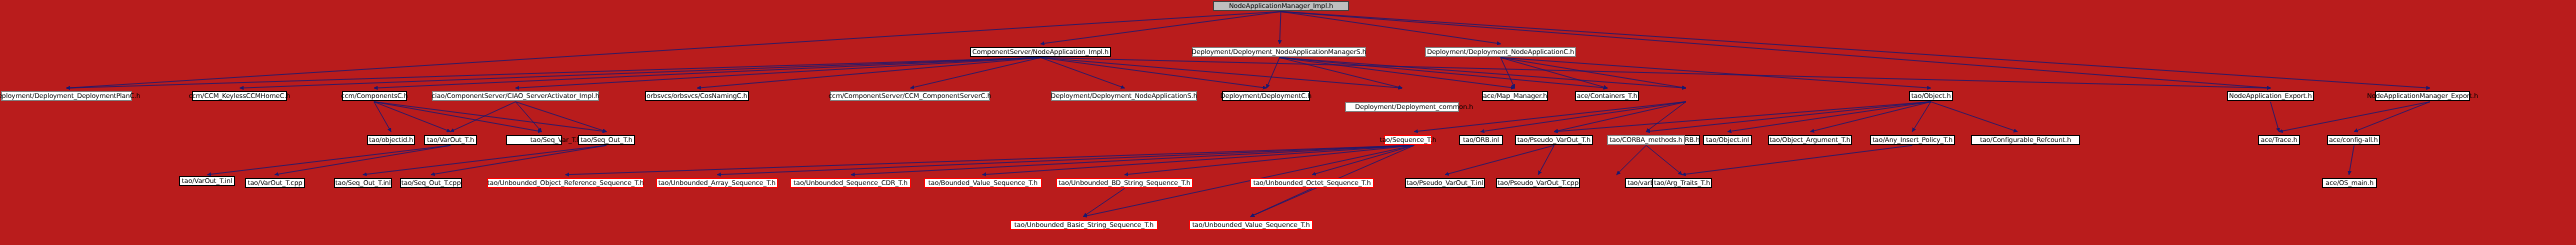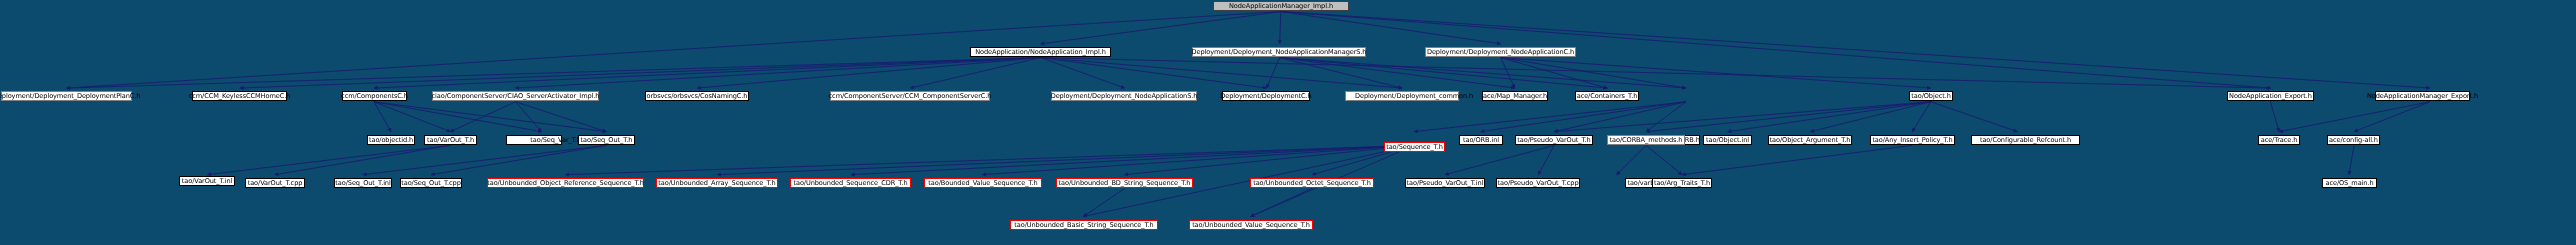--- a/index.html
+++ b/index.html
@@ -1,20 +1,20 @@
 <!DOCTYPE html>
 <html style="font-size:9.6px"><head>
 <meta charset="utf-8">
 <style>
   html,body{margin:0;padding:0;background:#ffffff;}
   #canvas{
     position:relative;
     width:2576px;
     height:246px;
-    background:#0c4a6e;
+    background:#b91c1c;
     overflow:hidden;
     font-family:"DejaVu Sans", sans-serif;
   }
   svg#edges{
     position:absolute;
     left:0; top:0;
     width:2576px;
     height:246px;
     pointer-events:none;
   }
@@ -118,43 +118,43 @@
         <path d="M 3201 243 L 2815.5 292" stroke="#191970" stroke-width="1.4" fill="none" marker-end="url(#arrow)"></path>
         <path d="M 3940.5 243 L 3932 292" stroke="#191970" stroke-width="1.4" fill="none" marker-end="url(#arrow)"></path>
         <path d="M 1882.5 315 L 1813.5 362" stroke="#191970" stroke-width="1.4" fill="none" marker-end="url(#arrow)"></path>
         <path d="M 2196.5 315 L 2093.5 362" stroke="#191970" stroke-width="1.4" fill="none" marker-end="url(#arrow)"></path>
         <path d="M 2367 243 L 1813.5 362" stroke="#191970" stroke-width="1.4" fill="none" marker-end="url(#arrow)"></path>
         <path d="M 2367 243 L 2093.5 362" stroke="#191970" stroke-width="1.4" fill="none" marker-end="url(#arrow)"></path>
       </g>
   </svg>
   <div id="node-layer">
       <div class="node root" style="left: 1213px; top: 1.2px; width: 136px;">NodeApplicationManager_Impl.h</div>
-      <div class="node" style="left: 970px; top: 47px; width: 141px;">NodeApplication/NodeApplication_Impl.h</div>
+      <div class="node" style="left: 970px; top: 47px; width: 141px;">ComponentServer/NodeApplication_Impl.h</div>
       <div class="node grey" style="left: 1192px; top: 47px; width: 174px;">Deployment/Deployment_NodeApplicationManagerS.h</div>
       <div class="node grey" style="left: 1425px; top: 47px; width: 151px;">Deployment/Deployment_NodeApplicationC.h</div>
       <div class="node grey" style="left: 1.2px; top: 91px; width: 131px;">Deployment/Deployment_DeploymentPlanC.h</div>
       <div class="node" style="left: 192px; top: 91px; width: 95px;">ccm/CCM_KeylessCCMHomeC.h</div>
       <div class="node" style="left: 342px; top: 91px; width: 65px;">ccm/ComponentsC.h</div>
       <div class="node grey" style="left: 432px; top: 91px; width: 167px;">ciao/ComponentServer/CIAO_ServerActivator_Impl.h</div>
       <div class="node" style="left: 645px; top: 91px; width: 104px;">orbsvcs/orbsvcs/CosNamingC.h</div>
       <div class="node grey" style="left: 830px; top: 91px; width: 160px; text-align: center;">ccm/ComponentServer/CCM_ComponentServerC.h</div>
       <div class="node grey" style="left: 1051px; top: 91px; width: 146px;">Deployment/Deployment_NodeApplicationS.h</div>
       <div class="node" style="left: 1222px; top: 91px; width: 88px;">Deployment/DeploymentC.h</div>
-      <div class="node grey" style="left: 1345px; top: 91px; width: 114px; padding-left: 26px;">Deployment/Deployment_common.h</div>
+      <div class="node grey" style="left: 1345px; top: 102px; width: 114px; padding-left: 26px;">Deployment/Deployment_common.h</div>
       <div class="node" style="left: 1482px; top: 91px; width: 66px;">ace/Map_Manager.h</div>
       <div class="node" style="left: 1575px; top: 91px; width: 64px;">ace/Containers_T.h</div>
       <div class="node" style="left: 1667px; top: 91px; width: 33px; margin-top: 44px;">tao/ORB.h</div>
       <div class="node" style="left: 1909px; top: 91px; width: 44px;">tao/Object.h</div>
       <div class="node" style="left: 2227px; top: 91px; width: 87px;">NodeApplication_Export.h</div>
       <div class="node" style="left: 2375px; top: 91px; width: 95px;">NodeApplicationManager_Export.h</div>
       <div class="node" style="left: 367px; top: 135px; width: 48px;">tao/objectid.h</div>
       <div class="node" style="left: 424px; top: 135px; width: 53px;">tao/VarOut_T.h</div>
       <div class="node" style="left: 506px; top: 135px; width: 56px; padding-left: 45px;">tao/Seq_Var_T.h</div>
       <div class="node" style="left: 578px; top: 135px; width: 57px;">tao/Seq_Out_T.h</div>
-      <div class="node red" style="left: 1384px; top: 142px; width: 61px;">tao/Sequence_T.h</div>
+      <div class="node red" style="left: 1384px; top: 135px; width: 48px;">tao/Sequence_T.h</div>
       <div class="node" style="left: 1459px; top: 135px; width: 44px;">tao/ORB.inl</div>
       <div class="node" style="left: 1515px; top: 135px; width: 78px;">tao/Pseudo_VarOut_T.h</div>
       <div class="node grey" style="left: 1607px; top: 135px; width: 78px;">tao/CORBA_methods.h</div>
       <div class="node" style="left: 1703px; top: 135px; width: 49px;">tao/Object.inl</div>
       <div class="node" style="left: 1768px; top: 135px; width: 84px;">tao/Object_Argument_T.h</div>
       <div class="node" style="left: 1870px; top: 135px; width: 85px;">tao/Any_Insert_Policy_T.h</div>
       <div class="node" style="left: 1971px; top: 135px; width: 109px;">tao/Configurable_Refcount.h</div>
       <div class="node" style="left: 2258px; top: 135px; width: 42px;">ace/Trace.h</div>
       <div class="node" style="left: 2327px; top: 135px; width: 53px;">ace/config-all.h</div>
       <div class="node" style="left: 179px; top: 176px; width: 56px;">tao/VarOut_T.inl</div>

